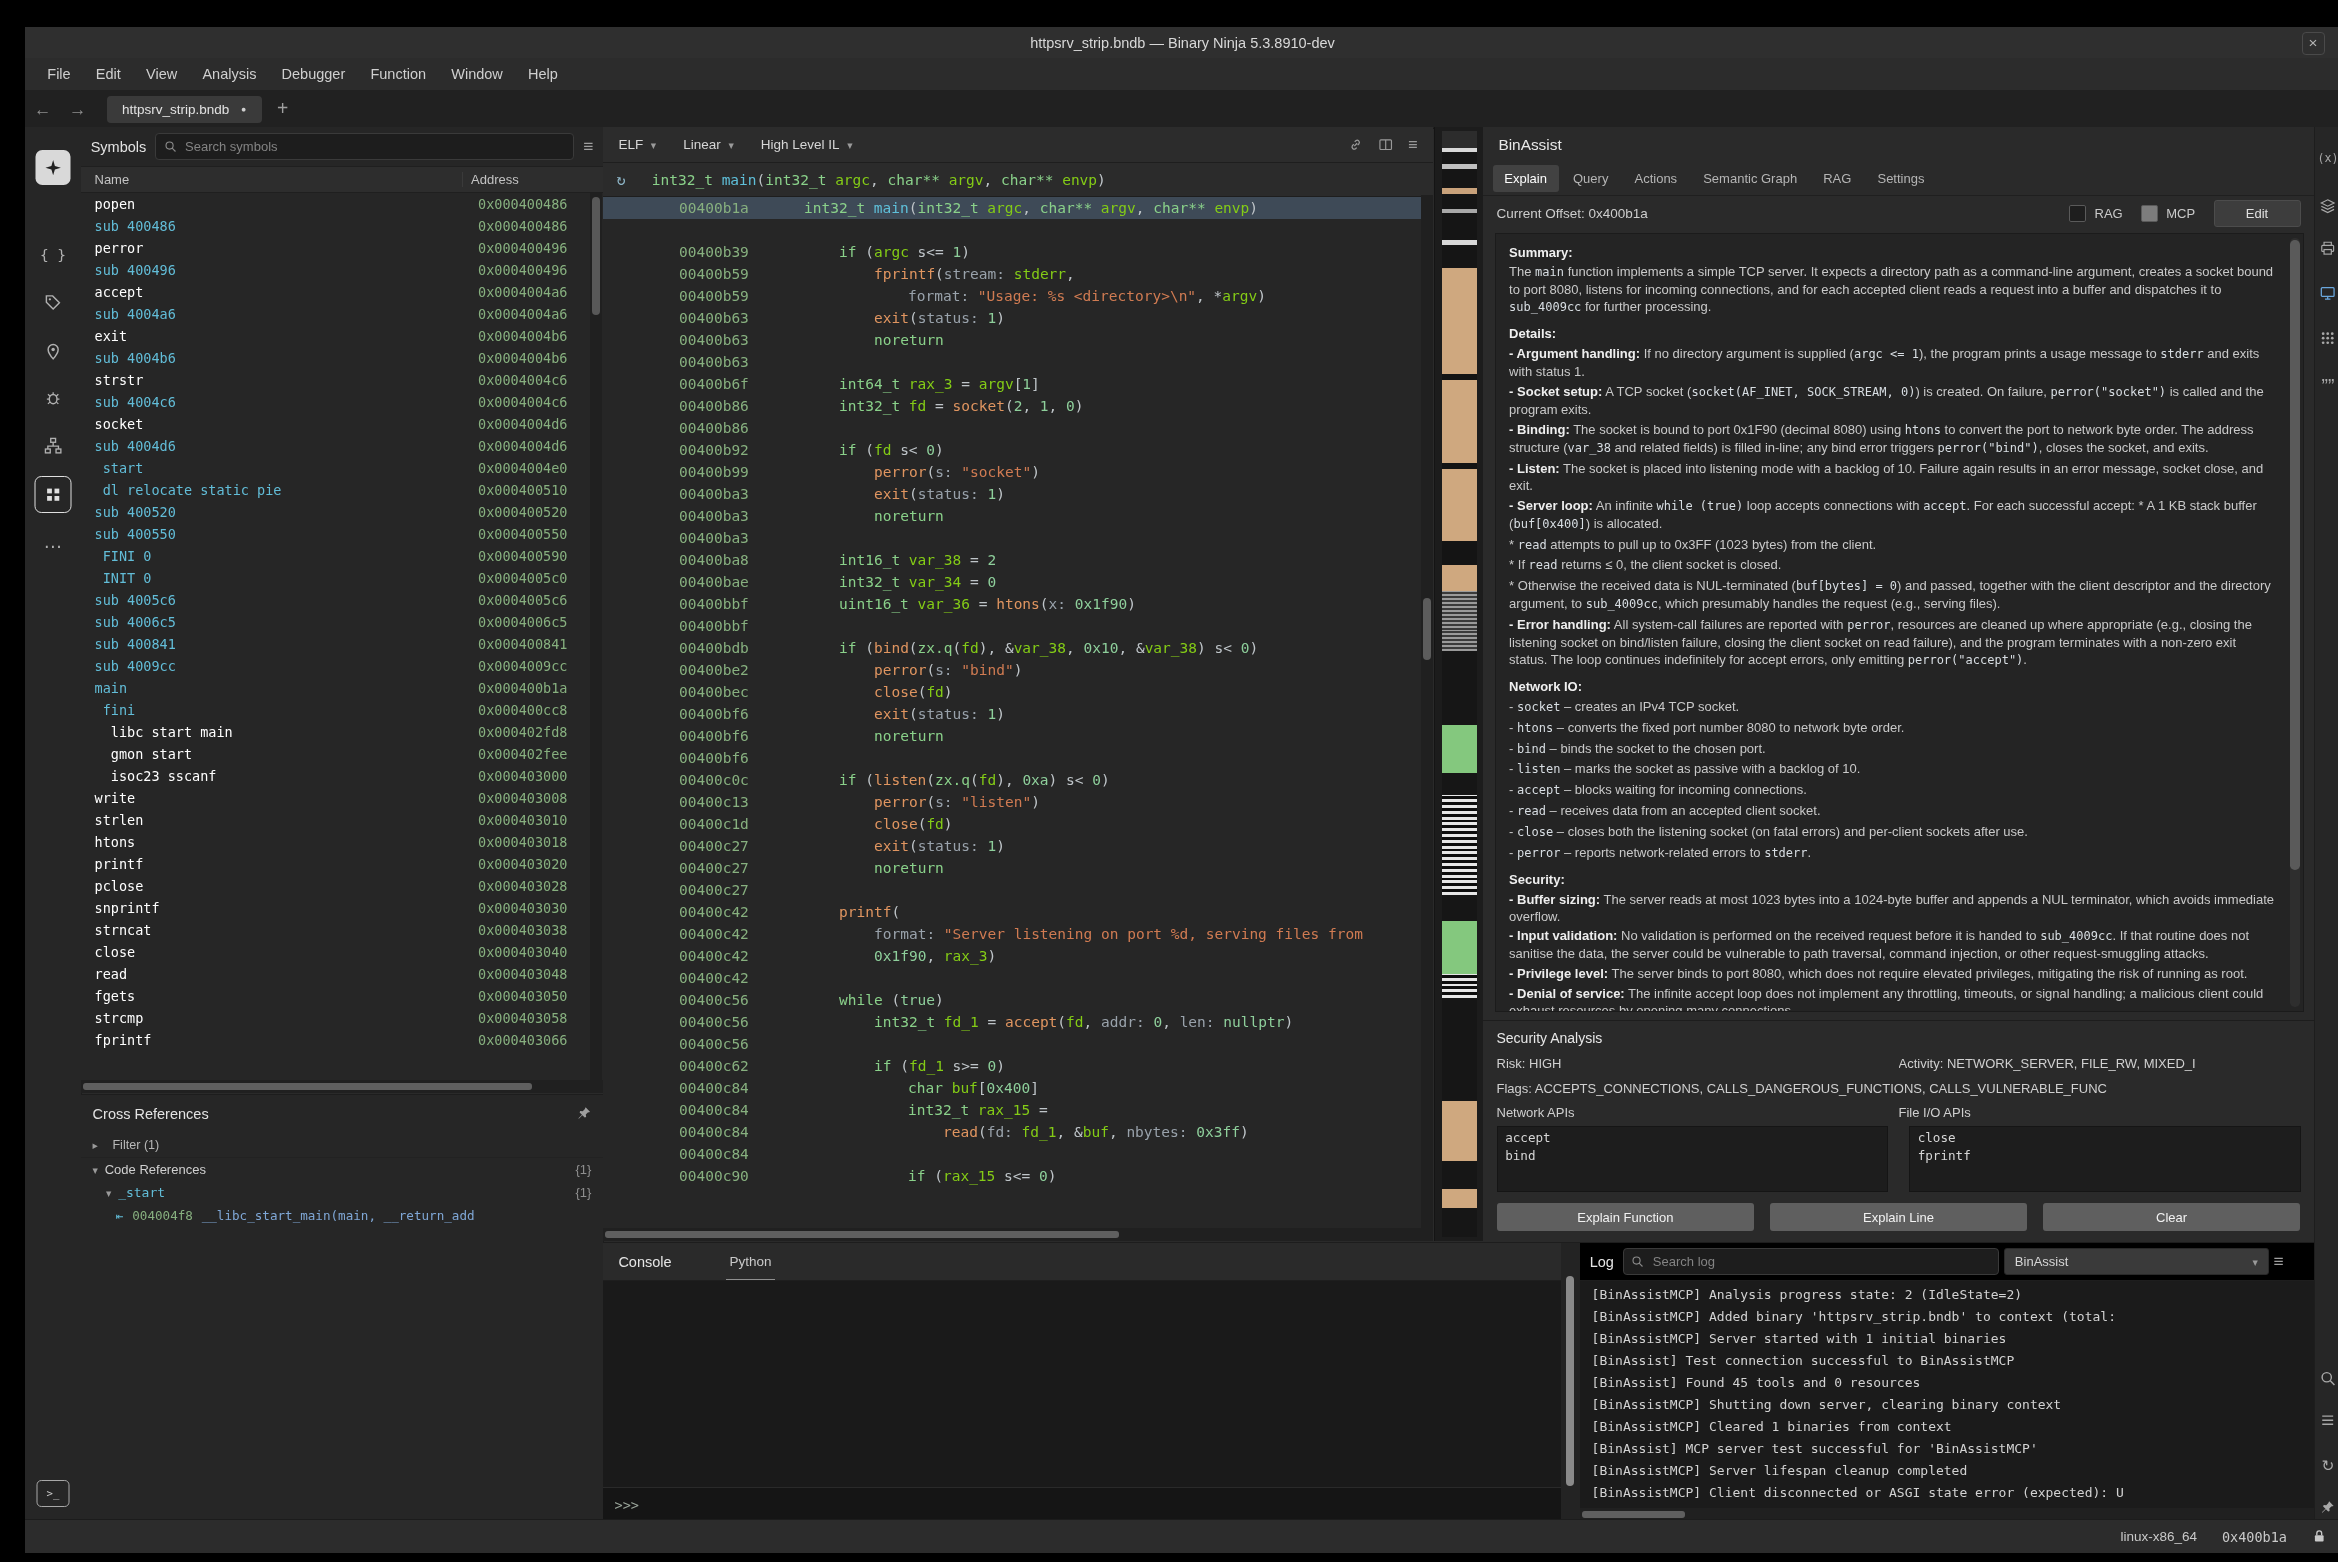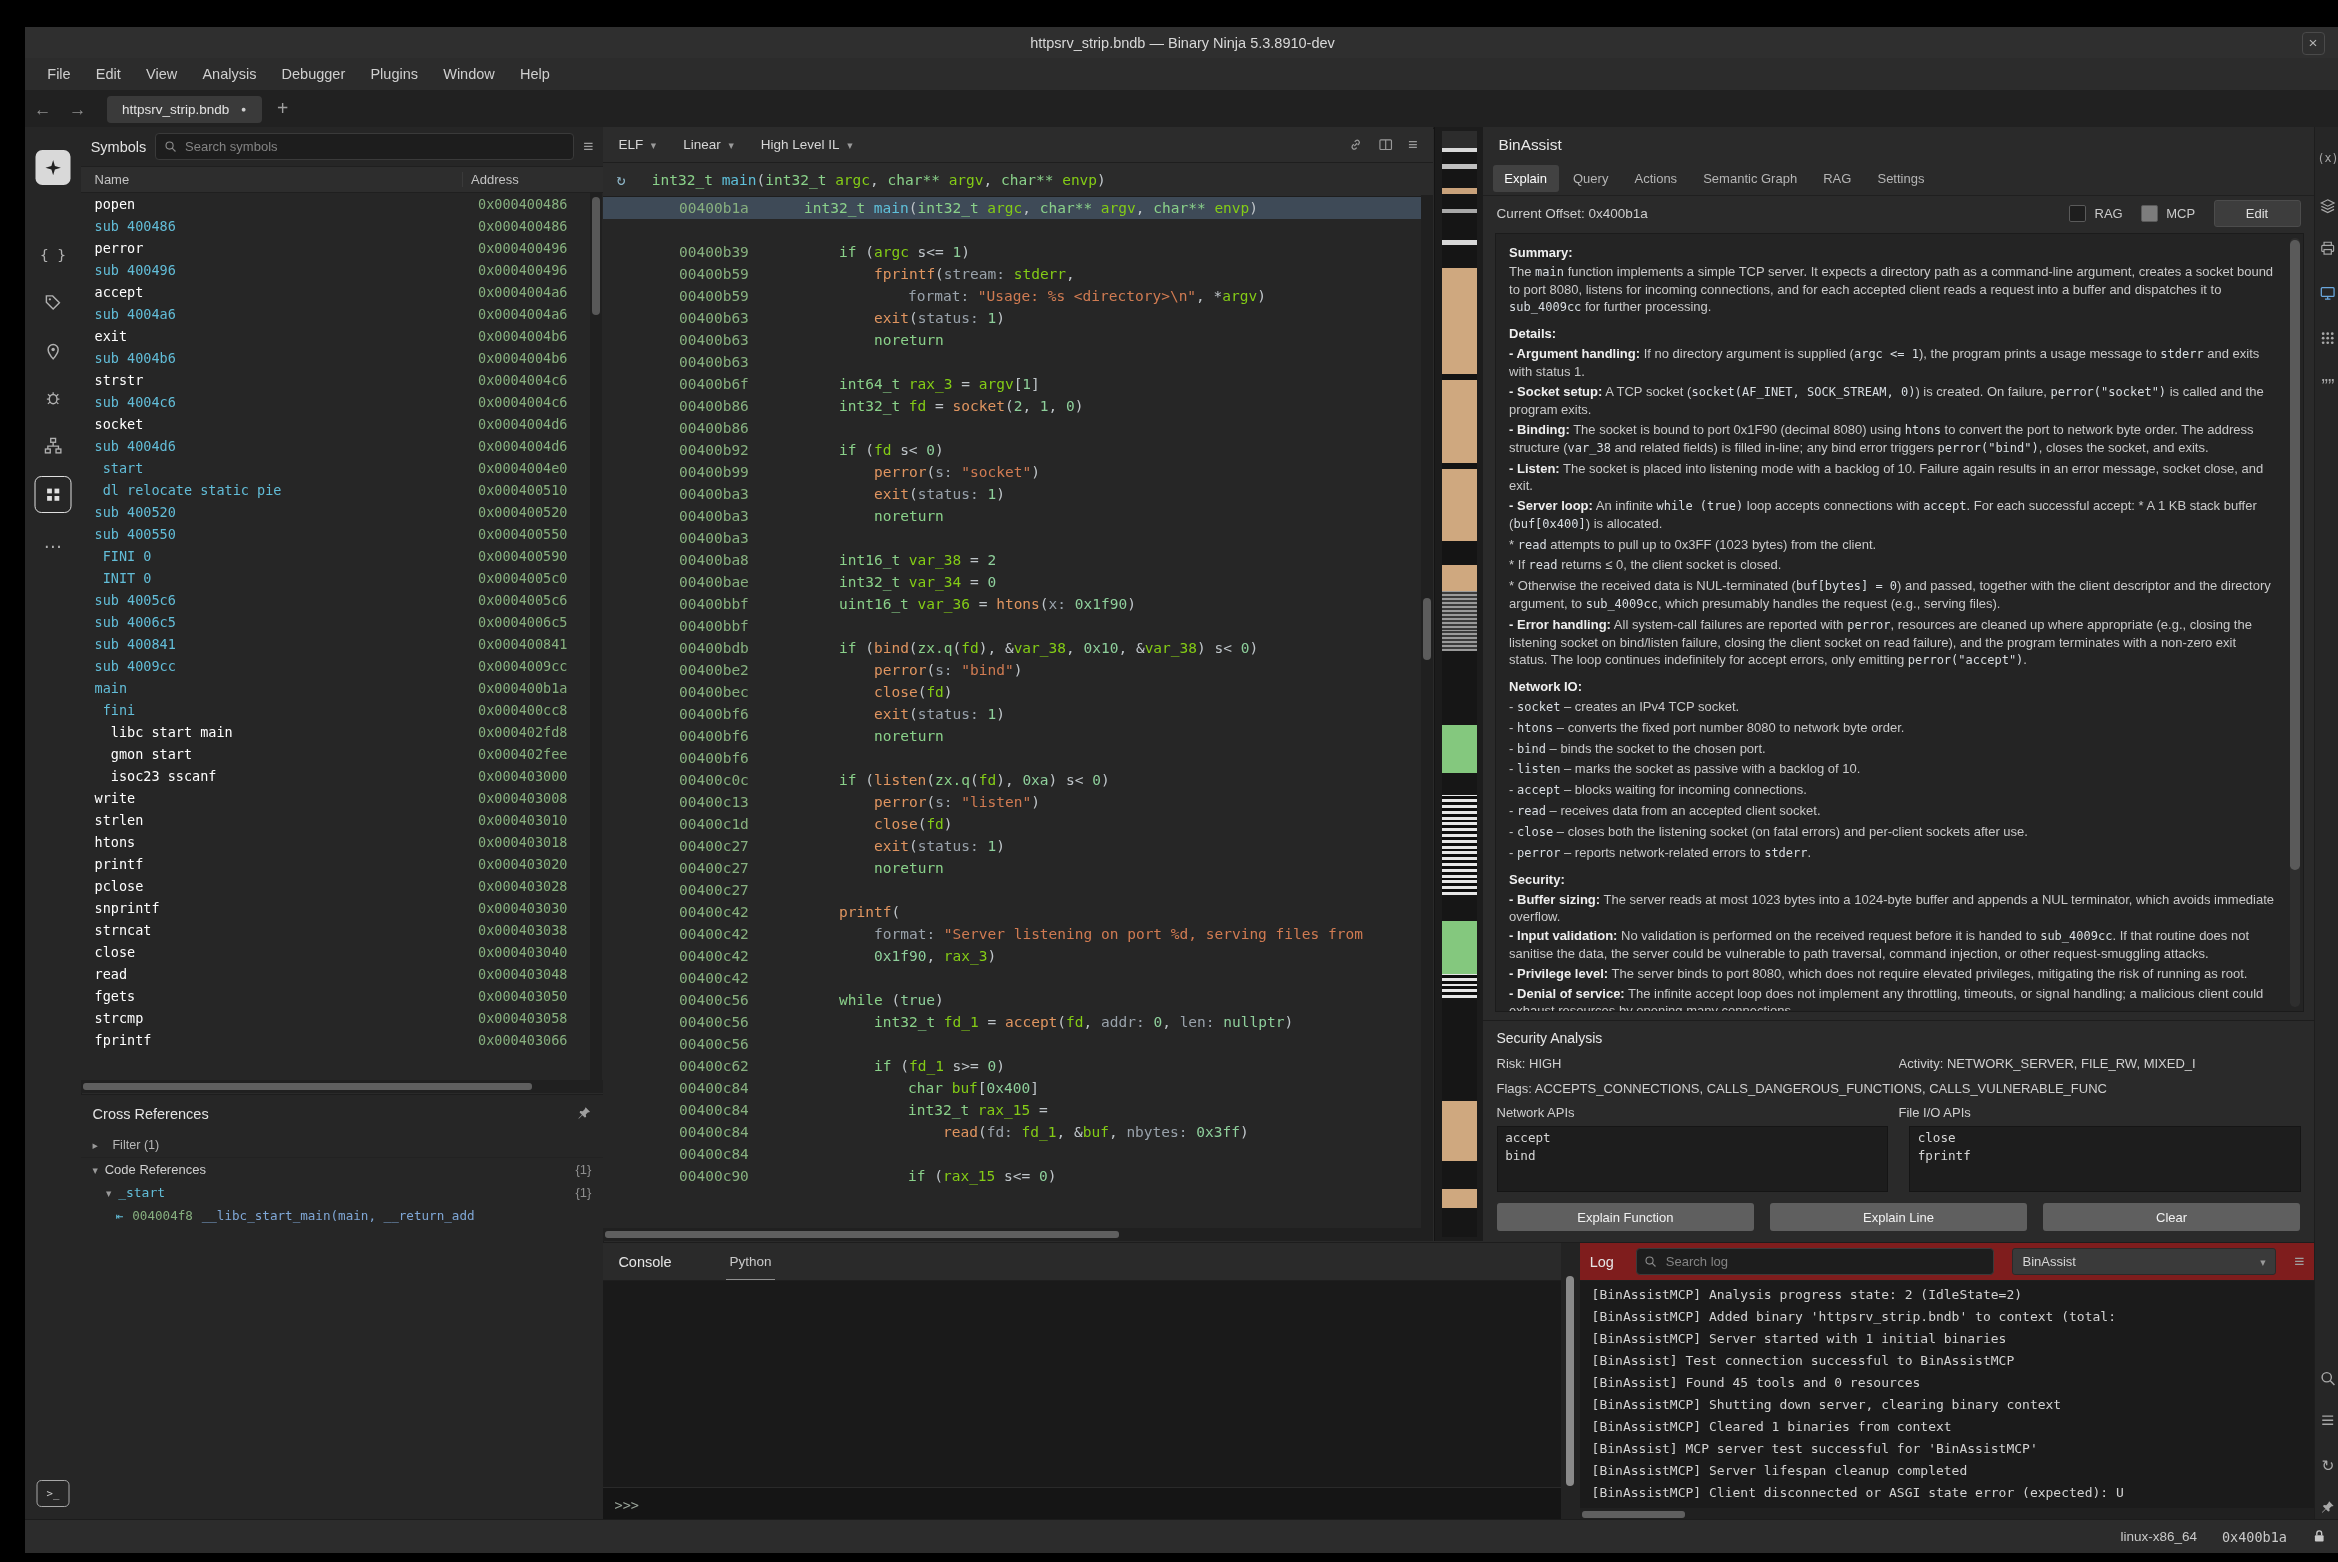--- a/index.html
+++ b/index.html
@@ -140,21 +140,21 @@
   .con-head{height:37px;background:#2a2a2a;border-bottom:1px solid #1e1e1e;display:flex;align-items:stretch;padding:0 15.4px;flex:none;}
   .con-title{font-size:14.5px;color:#e6e6e6;display:flex;align-items:center;}
   .con-tab{margin-left:54px;font-size:13.5px;color:#c9c9c9;display:flex;align-items:center;border-bottom:1.9px solid #8f8f8f;padding:0 3.9px;}
   .con-body{flex:1;}
   .con-prompt{height:33px;background:#151515;border-top:1px solid #2a2a2a;display:flex;align-items:center;padding:0 11.6px;
     font-family:"DejaVu Sans Mono",monospace;font-size:13.5px;color:#9aa59a;flex:none;}
   #midscroll{position:absolute;left:1536px;top:1215px;width:19.3px;height:278px;background:#232323;border-top:1px solid #1d1d1d;}
   #midscroll .handle{position:absolute;left:4.8px;width:8.7px;top:33px;height:210px;background:#8a8a8a;border-radius:3.9px;}
   #log{position:absolute;left:1555px;top:1215px;width:734px;height:278px;background:#1b1b1b;border-top:1px solid #1d1d1d;
     display:flex;flex-direction:column;}
-  .log-head{height:37px;background:#7f1d1d;border-bottom:1px solid #1e1e1e;display:flex;align-items:center;padding:0 9.7px;gap:18px;flex:none;}
+  .log-head{height:37px;background:#000000;border-bottom:1px solid #1e1e1e;display:flex;align-items:center;padding:0 9.7px;gap:5px;flex:none;}
   .log-title{font-size:14.5px;color:#e6e6e6;margin-right:3.9px;}
   .log-dd{width:243px;height:25px;background:#3a3a3a;border:1px solid #2a2a2a;border-radius:2.9px;display:flex;align-items:center;
     justify-content:space-between;padding:0 9.7px;font-size:13px;color:#d6d6d6;flex:none;}
   #loglines{flex:1;overflow:hidden;padding:2.9px 0 0 11.6px;font-family:"DejaVu Sans Mono",monospace;font-size:13px;
     line-height:22px;color:#d2d2d2;white-space:nowrap;}
 
   
   #rightrail{position:absolute;left:2289px;top:100px;width:26px;bottom:33px;background:#262626;border-left:1px solid #1d1d1d;}
   .rr-icon{position:absolute;left:50%;transform:translateX(-50%);width:23px;height:23px;display:flex;align-items:center;
     justify-content:center;color:#a8a8a8;font-size:11.6px;}
@@ -172,21 +172,21 @@
     <span>httpsrv_strip.bndb — Binary Ninja 5.3.8910-dev</span>
     <span class="close-btn">×</span>
   </div>
 
   <div id="menubar">
         <div class="menu-item">File</div>
         <div class="menu-item">Edit</div>
         <div class="menu-item">View</div>
         <div class="menu-item">Analysis</div>
         <div class="menu-item">Debugger</div>
-        <div class="menu-item">Plugins</div>
+        <div class="menu-item">Function</div>
         <div class="menu-item">Window</div>
         <div class="menu-item">Help</div>
       </div>
 
   <div id="tabbar">
     <span class="navbtn">←</span>
     <span class="navbtn">→</span>
     <div class="doc-tab">
       <span>httpsrv_strip.bndb</span>
       <span class="tab-dot">●</span>

